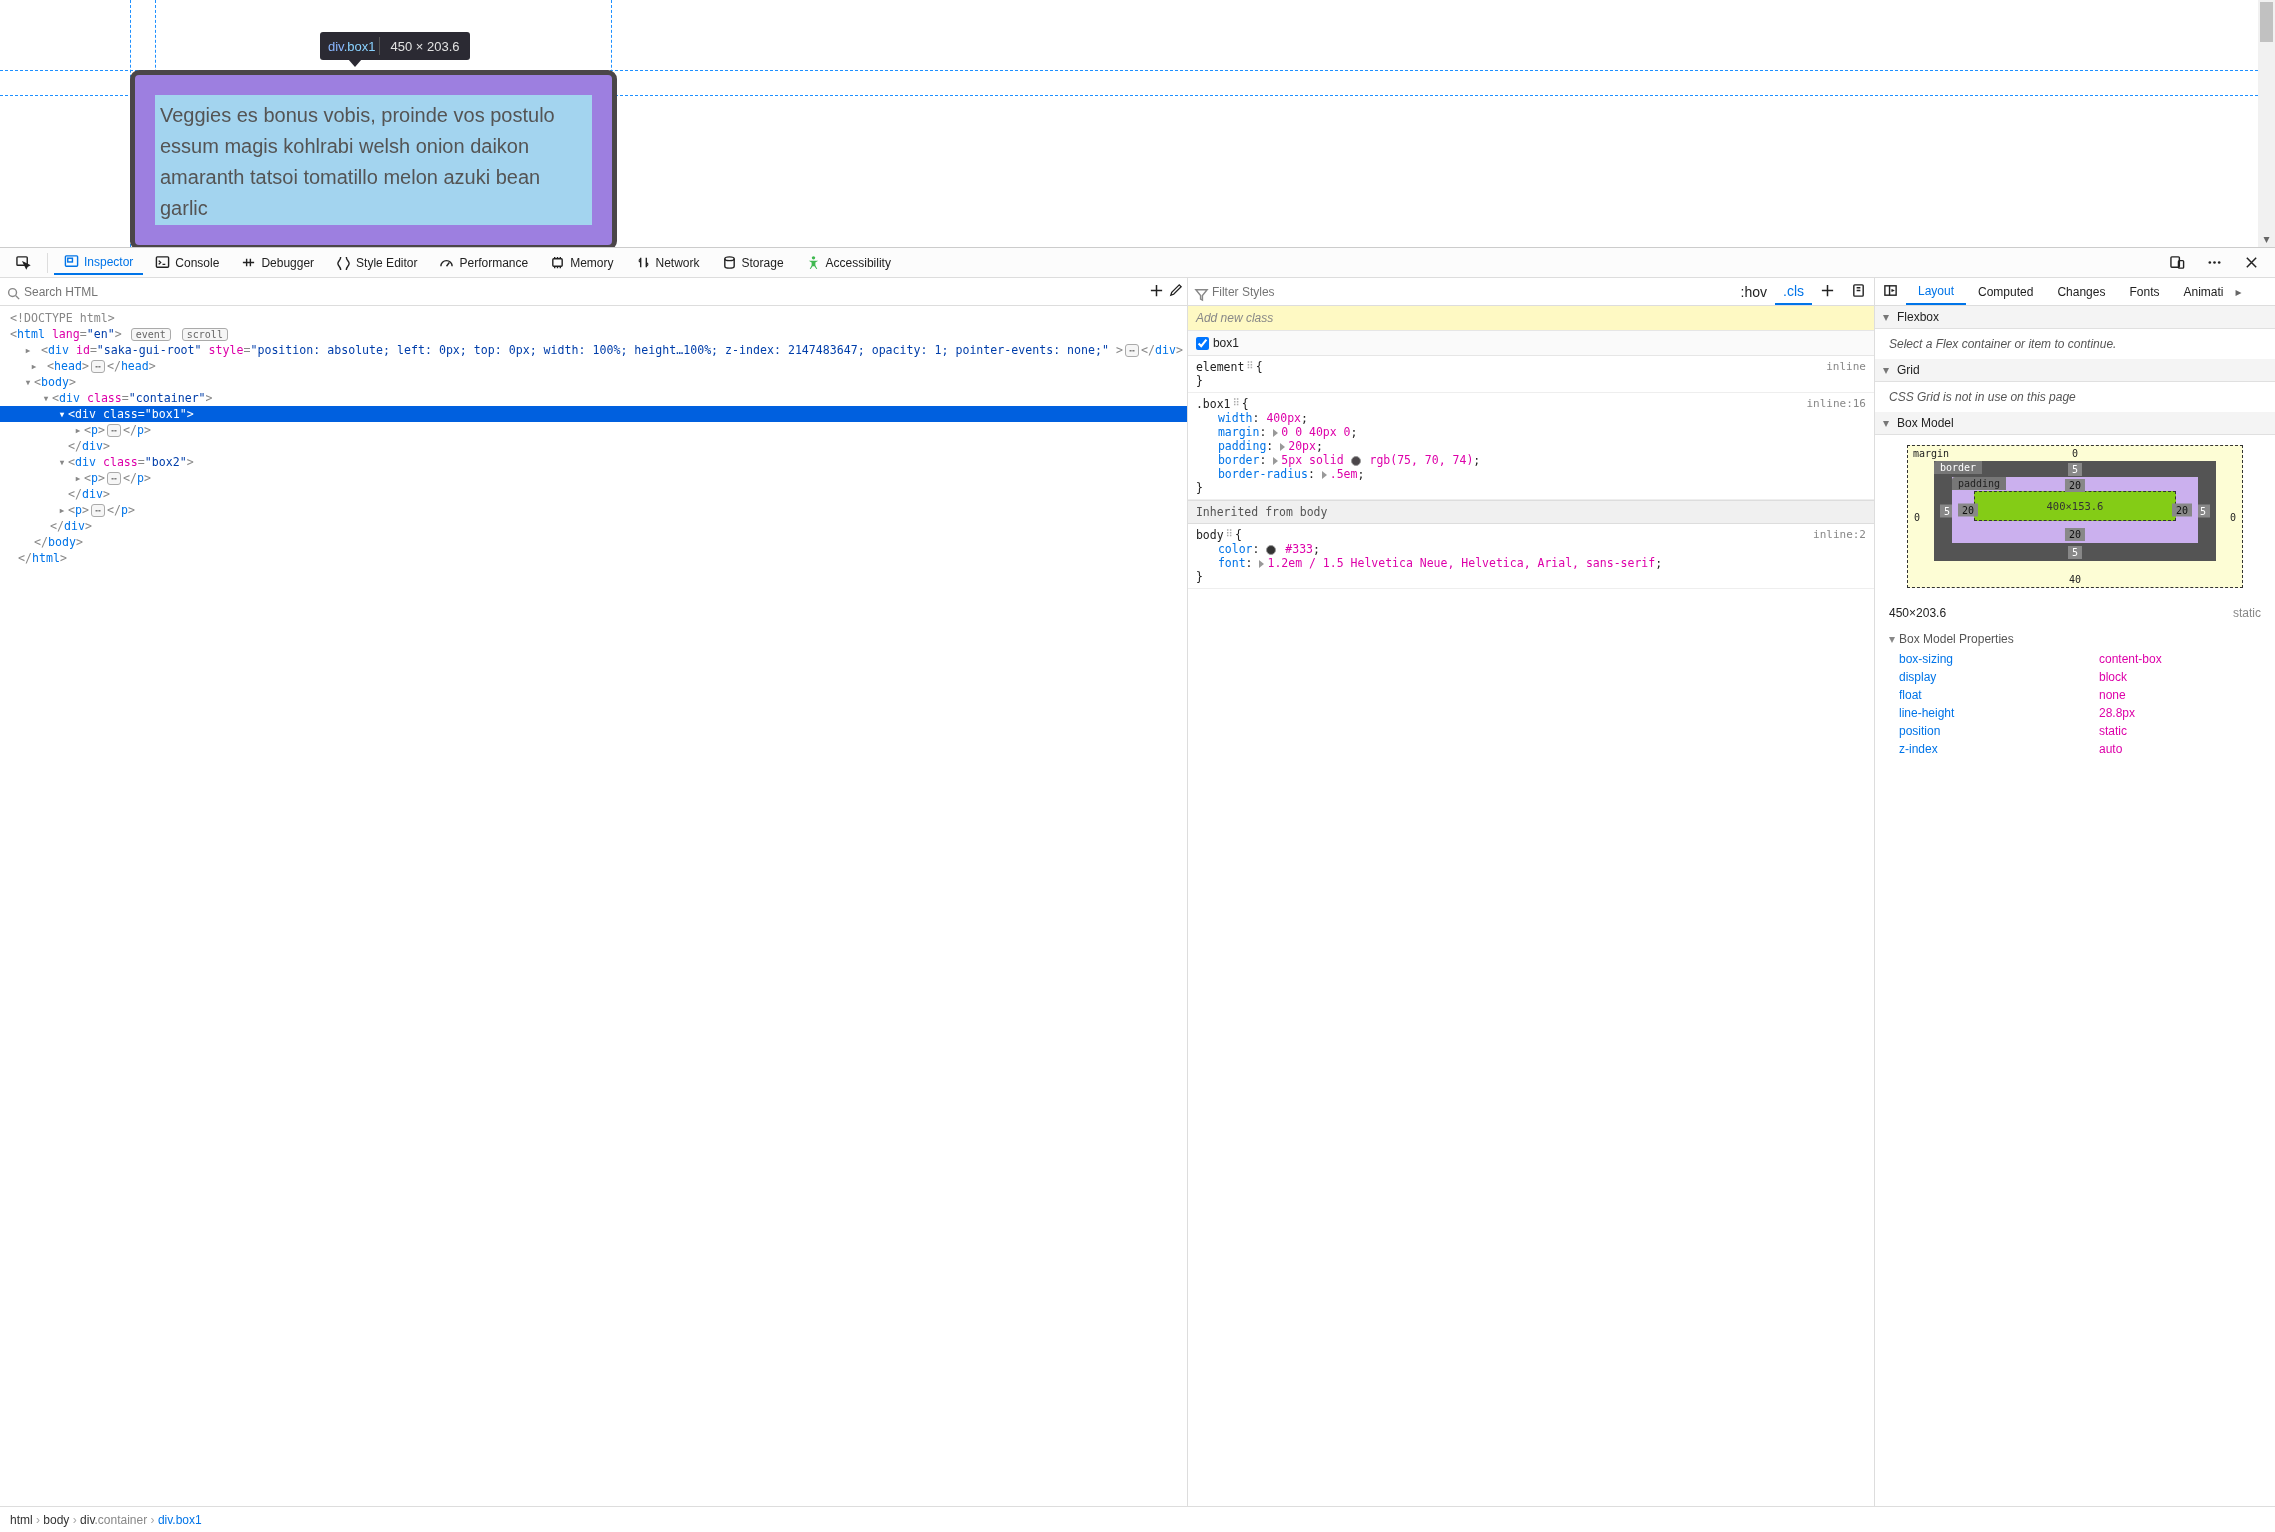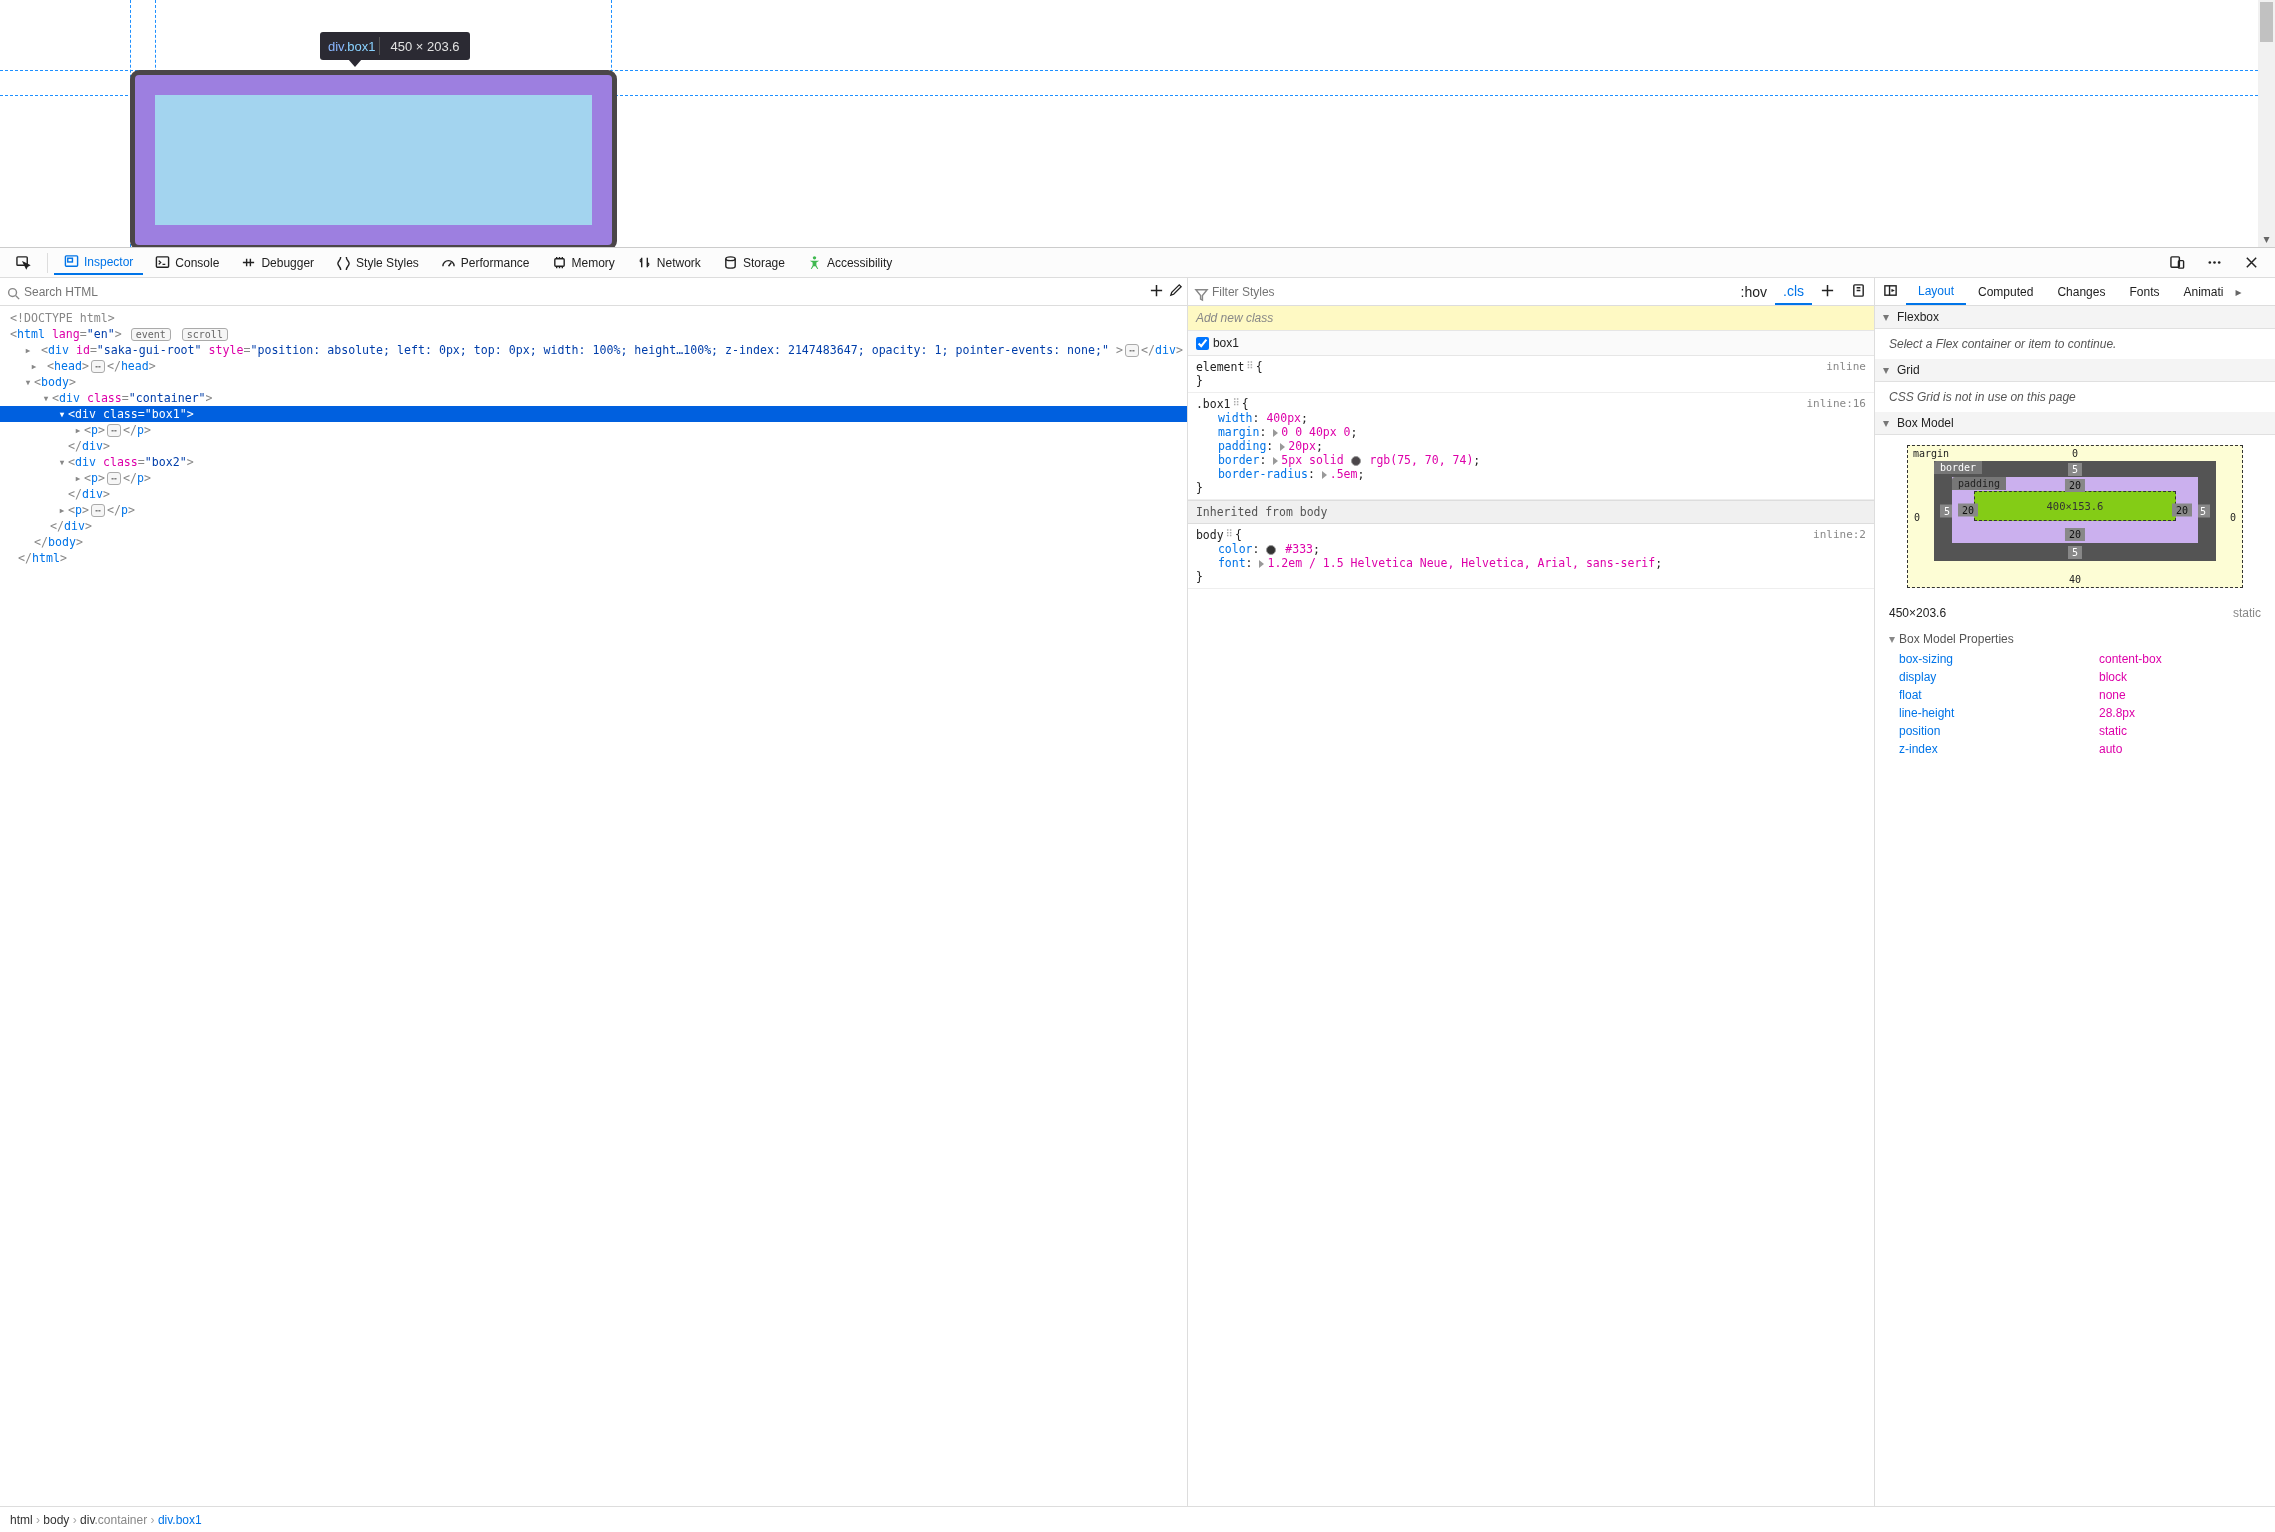--- a/index.html
+++ b/index.html
@@ -127,20 +127,21 @@
 
   <div class="viewport">
     <div class="guide-h" style="top:70px;"></div>
     <div class="guide-h" style="top:95px;"></div>
     <div class="guide-v" style="left:130px;"></div>
     <div class="guide-v" style="left:155px;"></div>
     <div class="guide-v" style="left:611px;"></div>
 
     <div class="inspected-box">
       <div class="content-overlay"></div>
+      <p>Veggies es bonus vobis, proinde vos postulo essum magis kohlrabi welsh onion daikon amaranth tatsoi tomatillo melon azuki bean garlic</p>
     </div>
 
     <div class="tooltip">
       <span class="seg1"><span class="tag">div</span><span class="cls">.box1</span></span>
       <span class="sep"></span>
       <span class="seg2">450 × 203.6</span>
       <span class="tip-arrow"></span>
     </div>
 
     <div class="scrollbar-v">
@@ -175,21 +176,21 @@
     <div class="tool-btn">
       <svg viewBox="0 0 16 16" fill="none" stroke="currentColor" stroke-width="1.5">
           <path d="M2 8 h12 M6 4 v8 M10 4 v8"></path>
         </svg>
       <span>Debugger</span>
     </div>
     <div class="tool-btn">
       <svg viewBox="0 0 16 16" fill="none" stroke="currentColor" stroke-width="1.5">
           <path d="M5 2 c0 4 -3 4 -3 7 s3 3 3 7 M11 2 c0 4 3 4 3 7 s-3 3 -3 7"></path>
         </svg>
-      <span>Style Styles</span>
+      <span>Style Editor</span>
     </div>
     <div class="tool-btn">
       <svg viewBox="0 0 16 16" fill="none" stroke="currentColor" stroke-width="1.5">
           <path d="M2 12 a6 6 0 0 1 12 0"></path>
           <path d="M8 12 l3 -4"></path>
         </svg>
       <span>Performance</span>
     </div>
     <div class="tool-btn">
       <svg viewBox="0 0 16 16" fill="none" stroke="currentColor" stroke-width="1.5">

